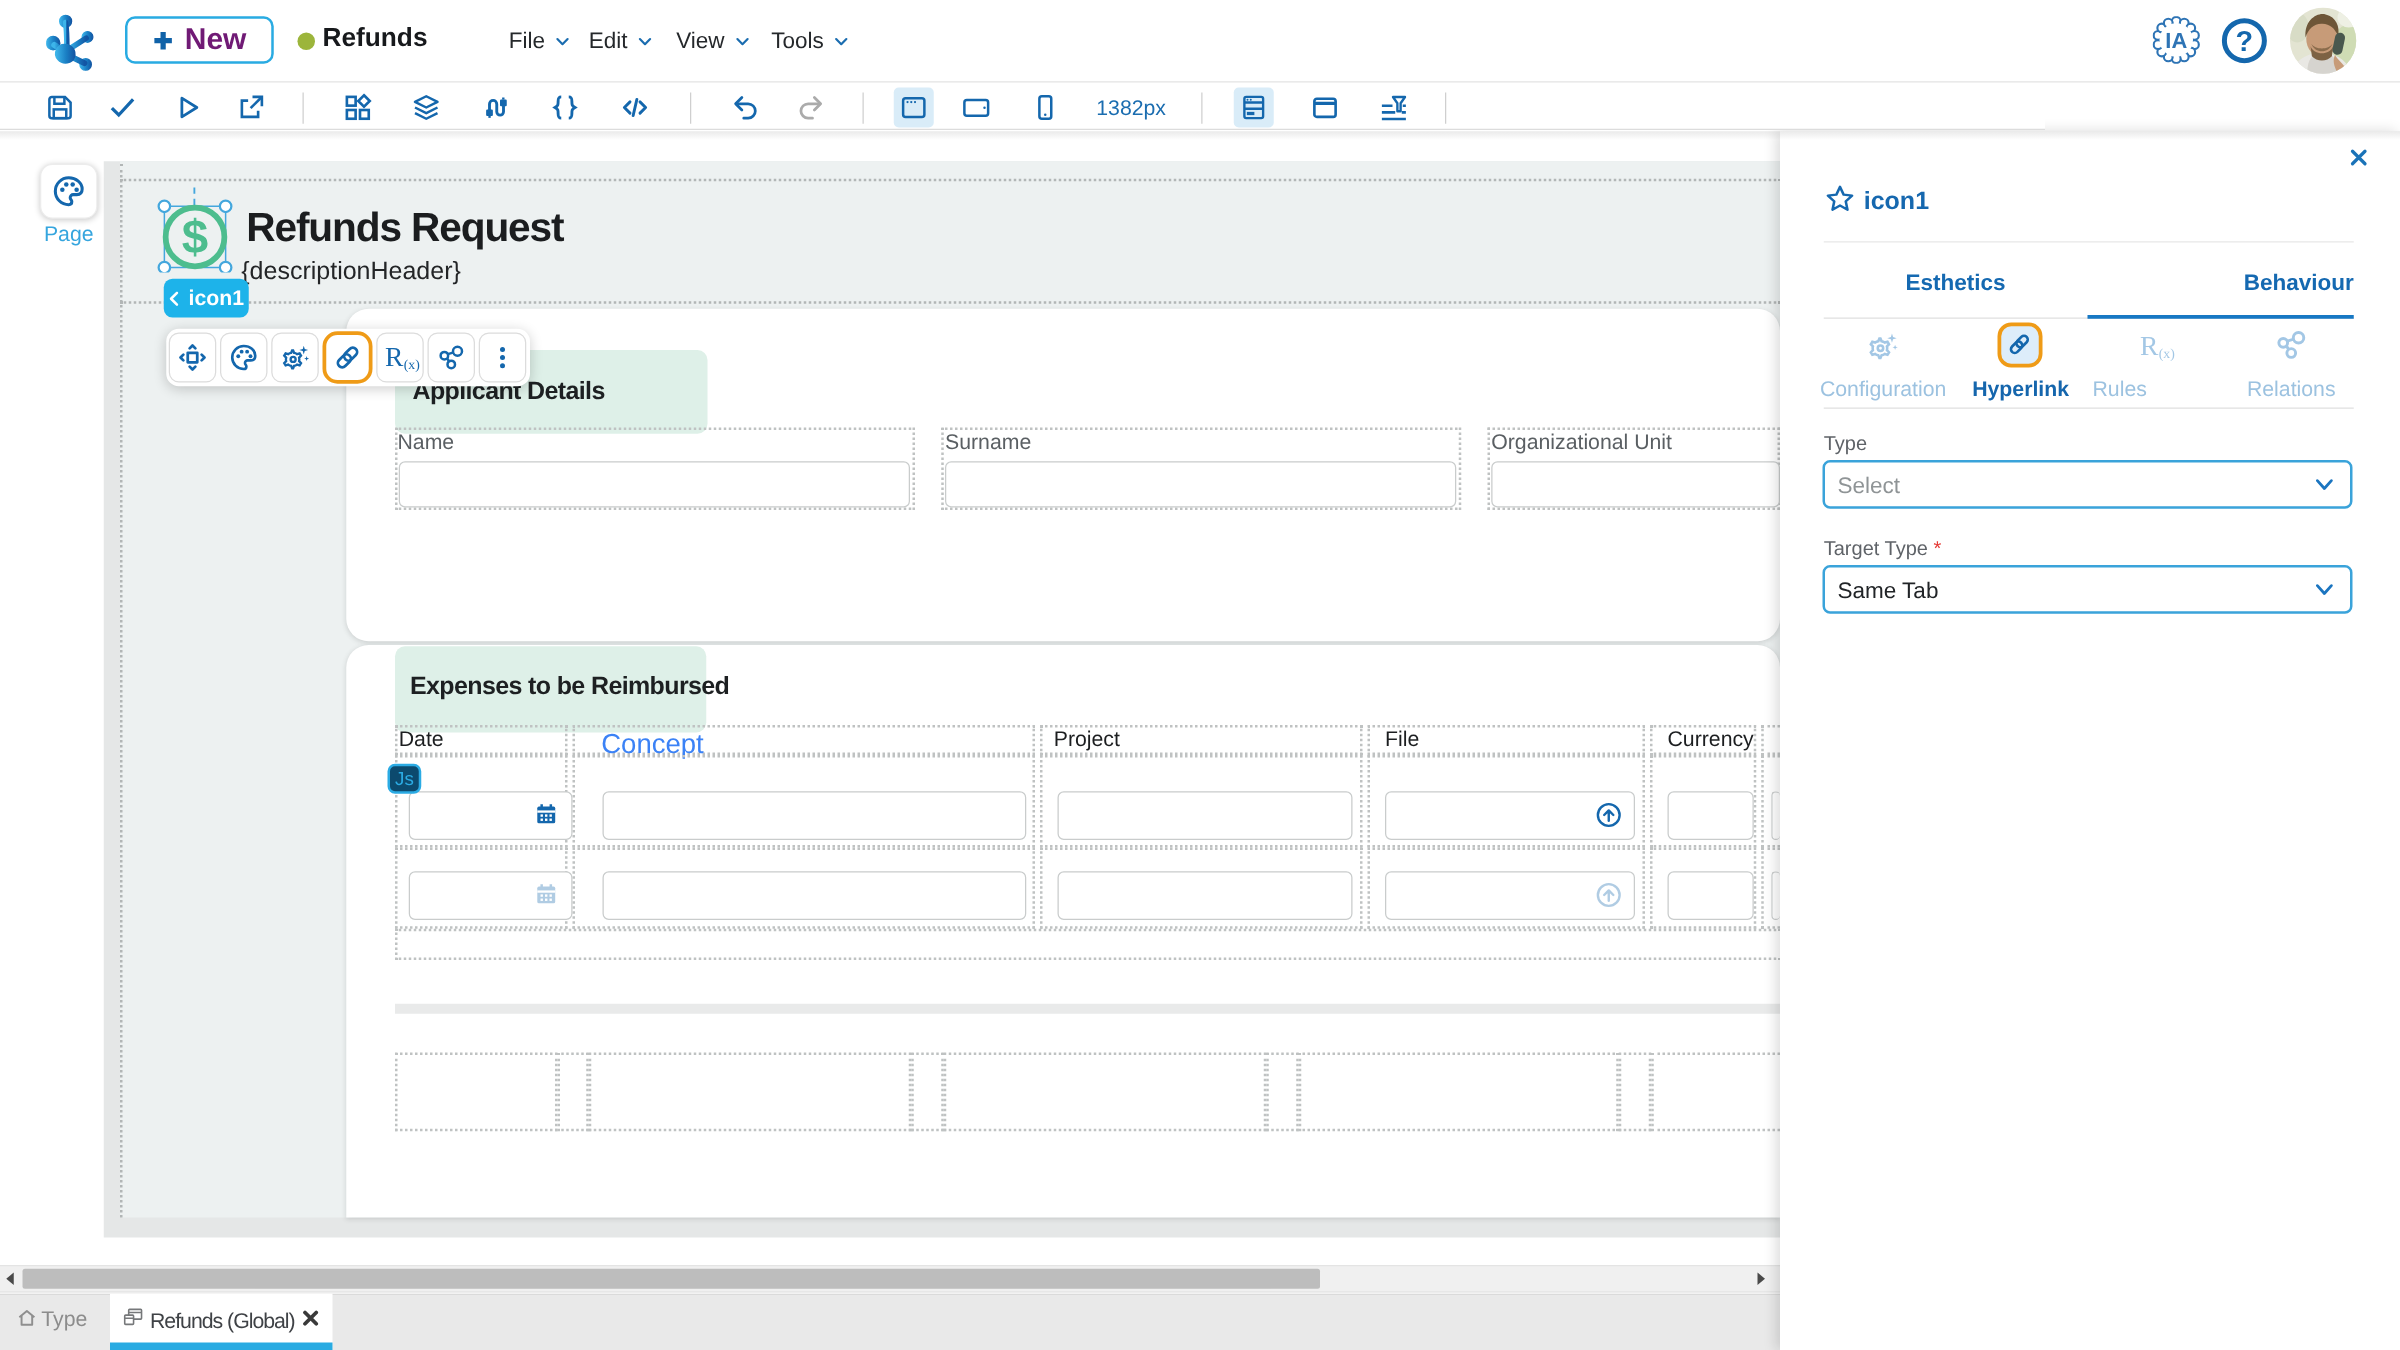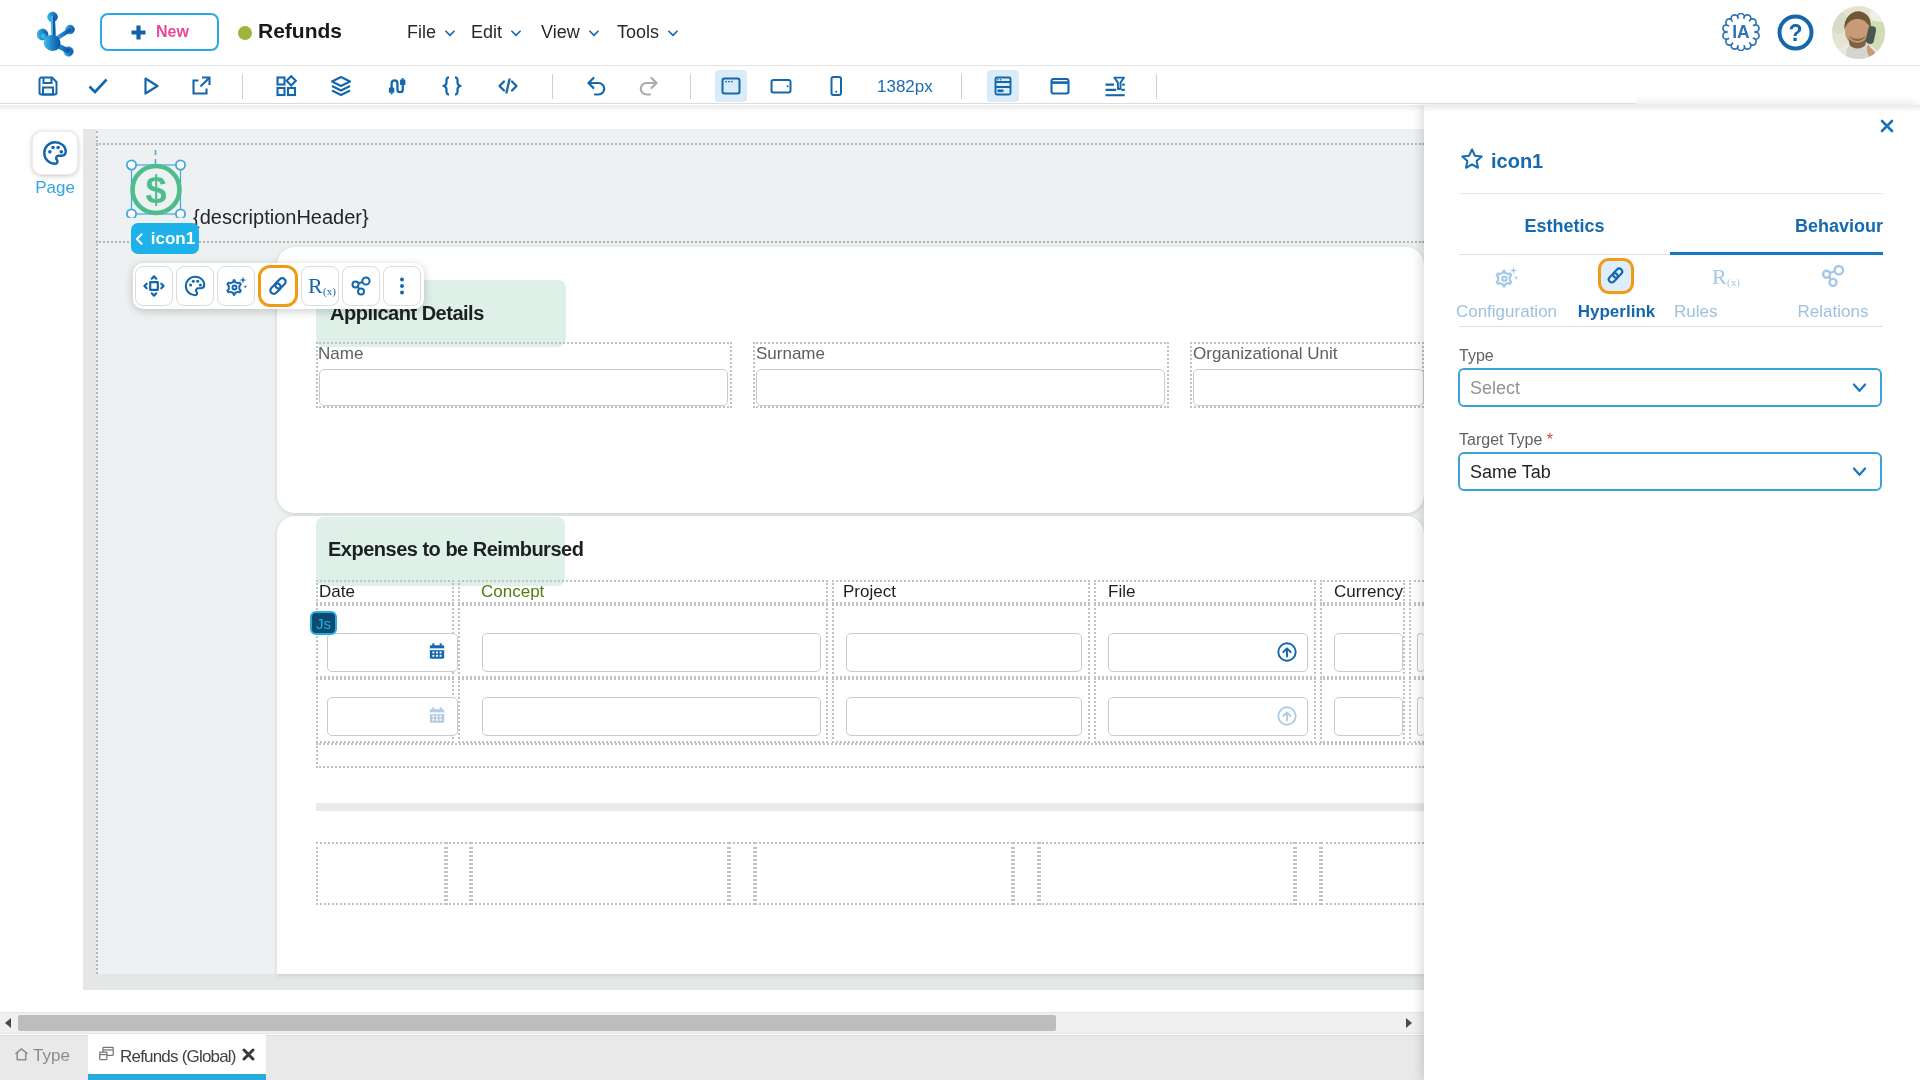--- a/index.html
+++ b/index.html
@@ -6,21 +6,21 @@
 html,body { width:1920px; height:1080px; overflow:hidden; background:#fff;
   font-family:"Liberation Sans", sans-serif; }
 .abs { position:absolute; }
 #stage { position:relative; width:1920px; height:1080px; }
 
 #header { position:absolute; left:0; top:0; width:1920px; height:66px; background:#fff;
   border-bottom:1px solid #e3e3e3; }
 #newbtn { position:absolute; left:100px; top:13px; width:119px; height:38px;
   border:2px solid #29abe2; border-radius:8px; background:#fff;
   display:flex; align-items:center; justify-content:center; gap:9px; }
-#newbtn span { font-size:16px; font-weight:bold; color:#ec4899; }
+#newbtn span { font-size:24px; font-weight:bold; color:#701a75; }
 .menuitem { position:absolute; top:22px; font-size:18px; color:#25282b;
   display:flex; align-items:center; gap:7px; }
 
 #toolbar { position:absolute; left:0; top:67px; width:1636px; height:37px; background:#fff;
   border-bottom:1px solid #dcdcdc; }
 #toolshadow { position:absolute; left:0; top:105px; width:1920px; height:7px;
   background:linear-gradient(#d9d9d9, rgba(255,255,255,0)); opacity:.55; }
 .tbi { position:absolute; top:7px; }
 .tdiv { position:absolute; top:7px; width:1px; height:25px; background:#cfcfcf; }
 .hlbox { position:absolute; top:3px; width:32px; height:32px; background:#d9ecf8; border-radius:4px; }
@@ -52,20 +52,21 @@
 <div id="stage">
 
 <div id="frame"></div>
 <div id="surface"></div>
 <div id="toolshadow"></div>
 
 <div class="dotv" style="left:96px;top:131px;height:843px"></div>
 <div class="doth" style="left:96px;top:143px;width:1328px"></div>
 <div class="doth" style="left:96px;top:241px;width:1328px"></div>
 
+<div class="abs" style="left:197px;top:164px;font-size:32.5px;font-weight:bold;color:#1b1d1f;letter-spacing:-0.9px">Refunds Request</div>
 <div class="abs" style="left:193px;top:206px;font-size:20px;color:#232527">{descriptionHeader}</div>
 
 <svg class="abs" style="left:124px;top:148px" width="64" height="70" viewBox="0 0 64 70">
   <path d="M31.5 2 V16" stroke="#44a7dd" stroke-width="1.5" stroke-dasharray="5 4" fill="none"></path>
   <rect x="7.5" y="17" width="49" height="49" fill="none" stroke="#44a7dd" stroke-width="1.2"></rect>
   <circle cx="32" cy="41.5" r="23.5" fill="none" stroke="#4dbd8e" stroke-width="4.6"></circle>
   <text x="32" y="54.5" text-anchor="middle" font-size="38" font-weight="bold" fill="#4dbd8e" font-family="Liberation Sans">$</text>
   <g fill="#fff" stroke="#44a7dd" stroke-width="1.8">
     <circle cx="7.5" cy="17" r="4.6"></circle>
         <circle cx="56.5" cy="17" r="4.6"></circle>
@@ -98,21 +99,21 @@
 <div class="mint" style="left:316px;top:517px;width:249px;height:69px"></div>
 <div class="sect" style="left:328px;top:538px">Expenses to be Reimbursed</div>
 
 <div class="dotr" style="left:316px;top:580px;width:138px;height:24px"></div>
 <div class="dotr" style="left:458px;top:580px;width:370px;height:24px"></div>
 <div class="dotr" style="left:832px;top:580px;width:258px;height:24px"></div>
 <div class="dotr" style="left:1094px;top:580px;width:222px;height:24px"></div>
 <div class="dotr" style="left:1320px;top:580px;width:85px;height:24px"></div>
 <div class="dotr" style="left:1409px;top:580px;width:15px;height:24px;border-right:none"></div>
 <div class="abs" style="left:319px;top:582px;font-size:17px;color:#1c1e20">Date</div>
-<div class="abs" style="left:481px;top:582px;font-size:17px;color:#4d7c0f">Concept</div>
+<div class="abs" style="left:481px;top:582px;font-size:22px;color:#3b82f6">Concept</div>
 <div class="abs" style="left:843px;top:582px;font-size:17px;color:#1c1e20">Project</div>
 <div class="abs" style="left:1108px;top:582px;font-size:17px;color:#1c1e20">File</div>
 <div class="abs" style="left:1334px;top:582px;font-size:17px;color:#1c1e20">Currency</div>
 
 <div class="dotr" style="left:316px;top:604px;width:138px;height:74px"></div>
 <div class="dotr" style="left:458px;top:604px;width:370px;height:74px"></div>
 <div class="dotr" style="left:832px;top:604px;width:258px;height:74px"></div>
 <div class="dotr" style="left:1094px;top:604px;width:222px;height:74px"></div>
 <div class="dotr" style="left:1320px;top:604px;width:85px;height:74px"></div>
 <div class="dotr" style="left:1409px;top:604px;width:15px;height:74px;border-right:none"></div>

